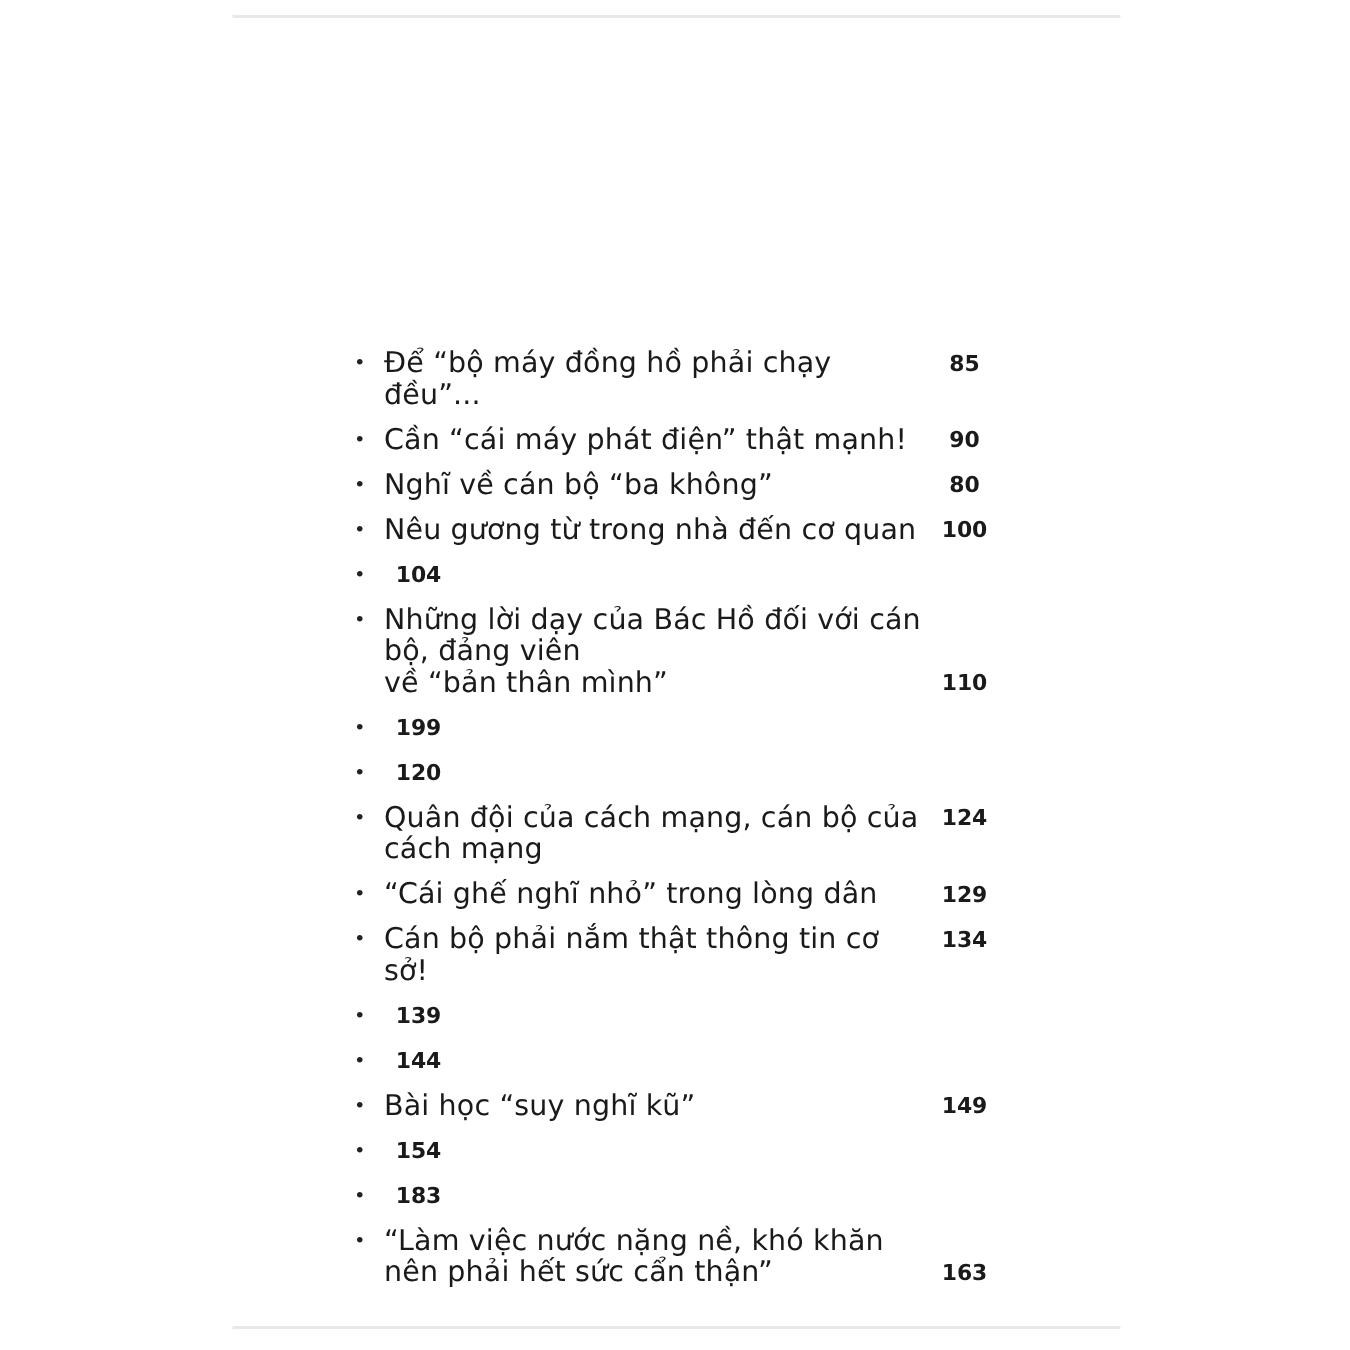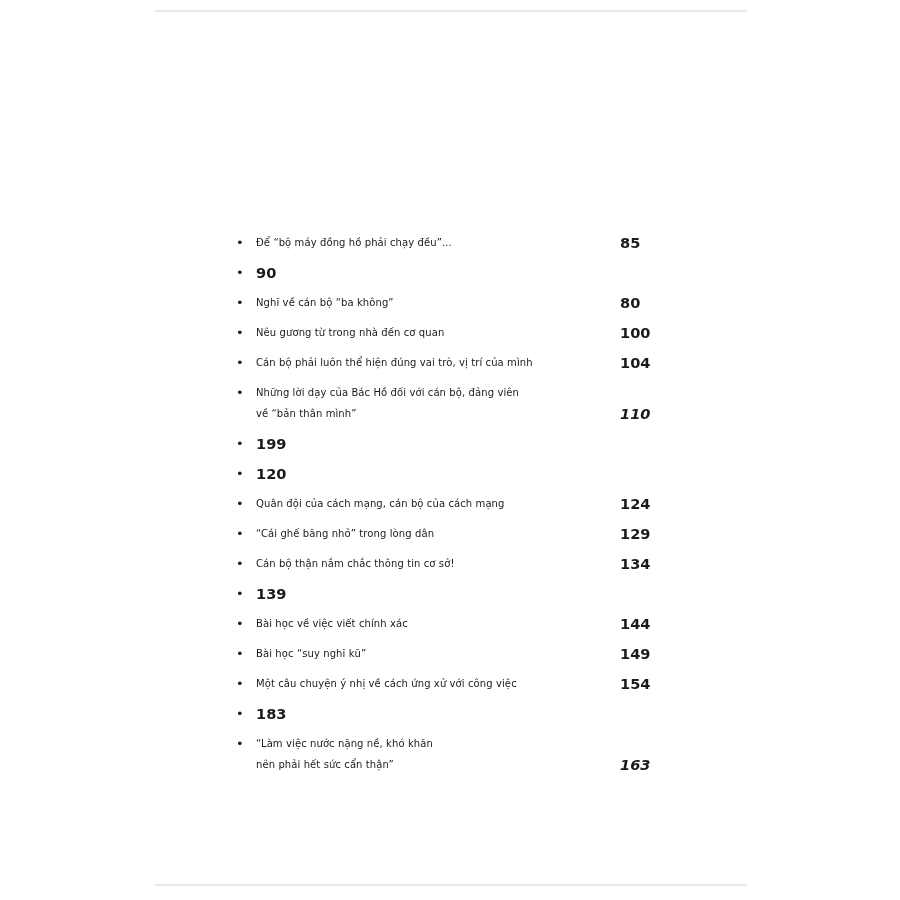--- a/index.html
+++ b/index.html
@@ -46,39 +46,38 @@
   .bullet {
     flex: 0 0 auto;
     width: 20px;
     font-size: 13px;
     line-height: 21px;
     color: #222;
     text-align: left;
   }
   .entry-title {
     flex: 1 1 auto;
-    font-size: 10px;
+    font-size: 19px;
     line-height: 21px;
     color: #1a1a1a;
     letter-spacing: 0.1px;
     white-space: pre-line;
   }
   .entry-page {
     flex: 0 0 auto;
     width: 46px;
-    text-align: left;
+    text-align: center;
     font-size: 14.6px;
     line-height: 21px;
     color: #1a1a1a;
     font-weight: 600;
   }
   
   .toc-entry.two-line .entry-page {
     align-self: flex-end;
-    font-style: italic;
   }
   .toc-entry.two-line {
     min-height: 42px;
   }
   .spacer-before {
     margin-top: 8px;
   }
 </style>
 </head>
 <body>
@@ -88,35 +87,35 @@
   <div class="rule rule-bottom"></div>
 
   <div class="toc" id="toc-list">
       <div class="toc-entry">
         <span class="bullet">•</span>
         <span class="entry-title">Để “bộ máy đồng hồ phải chạy đều”...</span>
         <span class="entry-page">85</span>
       </div>
       <div class="toc-entry">
         <span class="bullet">•</span>
+        <span class="entry-title">Cần “cái máy phát điện” thật mạnh!</span>
         <span class="entry-page">90</span>
       </div>
       <div class="toc-entry">
         <span class="bullet">•</span>
         <span class="entry-title">Nghĩ về cán bộ “ba không”</span>
         <span class="entry-page">80</span>
       </div>
       <div class="toc-entry">
         <span class="bullet">•</span>
         <span class="entry-title">Nêu gương từ trong nhà đến cơ quan</span>
         <span class="entry-page">100</span>
       </div>
       <div class="toc-entry">
         <span class="bullet">•</span>
-        <span class="entry-title">Cán bộ phải luôn thể hiện đúng vai trò, vị trí của mình</span>
         <span class="entry-page">104</span>
       </div>
       <div class="toc-entry two-line spacer-before">
         <span class="bullet">•</span>
         <span class="entry-title">Những lời dạy của Bác Hồ đối với cán bộ, đảng viên
 về “bản thân mình”</span>
         <span class="entry-page">110</span>
       </div>
       <div class="toc-entry">
         <span class="bullet">•</span>
@@ -126,45 +125,43 @@
         <span class="bullet">•</span>
         <span class="entry-page">120</span>
       </div>
       <div class="toc-entry">
         <span class="bullet">•</span>
         <span class="entry-title">Quân đội của cách mạng, cán bộ của cách mạng</span>
         <span class="entry-page">124</span>
       </div>
       <div class="toc-entry">
         <span class="bullet">•</span>
-        <span class="entry-title">“Cái ghế băng nhỏ” trong lòng dân</span>
+        <span class="entry-title">“Cái ghế nghĩ nhỏ” trong lòng dân</span>
         <span class="entry-page">129</span>
       </div>
       <div class="toc-entry">
         <span class="bullet">•</span>
-        <span class="entry-title">Cán bộ thận nắm chắc thông tin cơ sở!</span>
+        <span class="entry-title">Cán bộ phải nắm thật thông tin cơ sở!</span>
         <span class="entry-page">134</span>
       </div>
       <div class="toc-entry">
         <span class="bullet">•</span>
         <span class="entry-page">139</span>
       </div>
       <div class="toc-entry">
         <span class="bullet">•</span>
-        <span class="entry-title">Bài học về việc viết chính xác</span>
         <span class="entry-page">144</span>
       </div>
       <div class="toc-entry">
         <span class="bullet">•</span>
         <span class="entry-title">Bài học “suy nghĩ kũ”</span>
         <span class="entry-page">149</span>
       </div>
       <div class="toc-entry">
         <span class="bullet">•</span>
-        <span class="entry-title">Một câu chuyện ý nhị về cách ứng xử với công việc</span>
         <span class="entry-page">154</span>
       </div>
       <div class="toc-entry">
         <span class="bullet">•</span>
         <span class="entry-page">183</span>
       </div>
       <div class="toc-entry two-line spacer-before">
         <span class="bullet">•</span>
         <span class="entry-title">“Làm việc nước nặng nề, khó khăn
 nên phải hết sức cẩn thận”</span>

